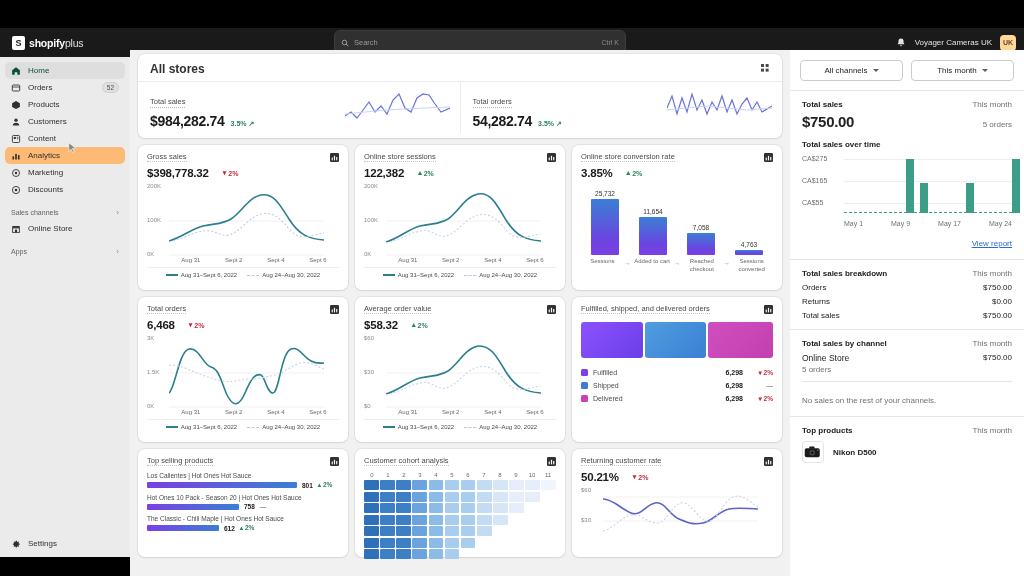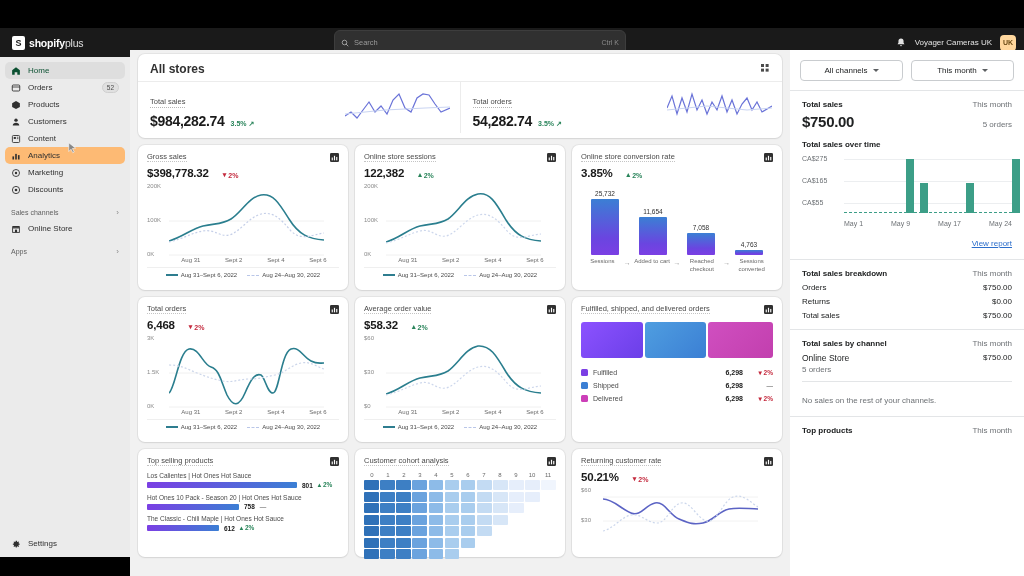--- a/index.html
+++ b/index.html
@@ -100,21 +100,21 @@
   .delta.down { color: #c4293d; }
   .spark { position: absolute; right: 10px; top: 6px; width: 105px; height: 36px; }
 
   
   .cards-grid {
     display: grid; grid-template-columns: repeat(3, 1fr); gap: 7px; margin-top: 7px;
   }
   .chart-card { height: 145px; padding: 0 9px 6px; position: relative; }
   .chart-card.short { height: 108px; }
   .cc-title { font-size: 7.5px; color: #4a4a4a; border-bottom: 1px dotted #c4c4c4; display: inline-block; }
-  .cc-head { display: flex; align-items: flex-end; gap: 14px; margin-top: 4px; }
+  .cc-head { display: flex; align-items: center; gap: 14px; margin-top: 4px; }
   .cc-value { font-size: 11.5px; font-weight: 700; color: #1a1a1a; letter-spacing: -.2px; }
   .cc-icon { position: absolute; right: 9px; top: 8px; width: 9px; height: 9px; }
   .cc-body { position: relative; margin-top: 4px; height: 80px; }
   .ylab { position: absolute; left: 0; font-size: 6px; color: #8a8a8a; }
   .xaxis {
     display: flex; justify-content: space-around; font-size: 6px; color: #6a6a6a;
     padding-left: 22px; margin-top: 1px;
   }
   .legend {
     display: flex; justify-content: center; gap: 10px; margin-top: 4px;
@@ -863,16 +863,28 @@
       <div style="border-top:1px solid #e3e5e7;margin-top:7px;padding-top:7px">
         <span class="note">No sales on the rest of your channels.</span>
       </div>
     </div>
 
     <div class="rp-sec">
       <div class="rp-line">
         <span class="rp-h">Top products</span>
         <span class="rp-sub">This month</span>
       </div>
+      <div class="prod-row">
+        <div class="prod-thumb">
+          <svg viewBox="0 0 24 18" width="18" height="14">
+              <rect x="1" y="4" width="20" height="12" rx="2.4" fill="#1a1a1a"></rect>
+              <rect x="7" y="1.6" width="7" height="3" rx="1" fill="#1a1a1a"></rect>
+              <circle cx="11" cy="10" r="3.6" fill="#4a4a4a"></circle>
+              <circle cx="11" cy="10" r="1.8" fill="#111"></circle>
+              <circle cx="18.3" cy="6.6" r="1" fill="#777"></circle>
+            </svg>
+        </div>
+        <span class="prod-name">Nikon D500</span>
+      </div>
     </div>
   </div>
 
 </div>
 
 </body></html>

